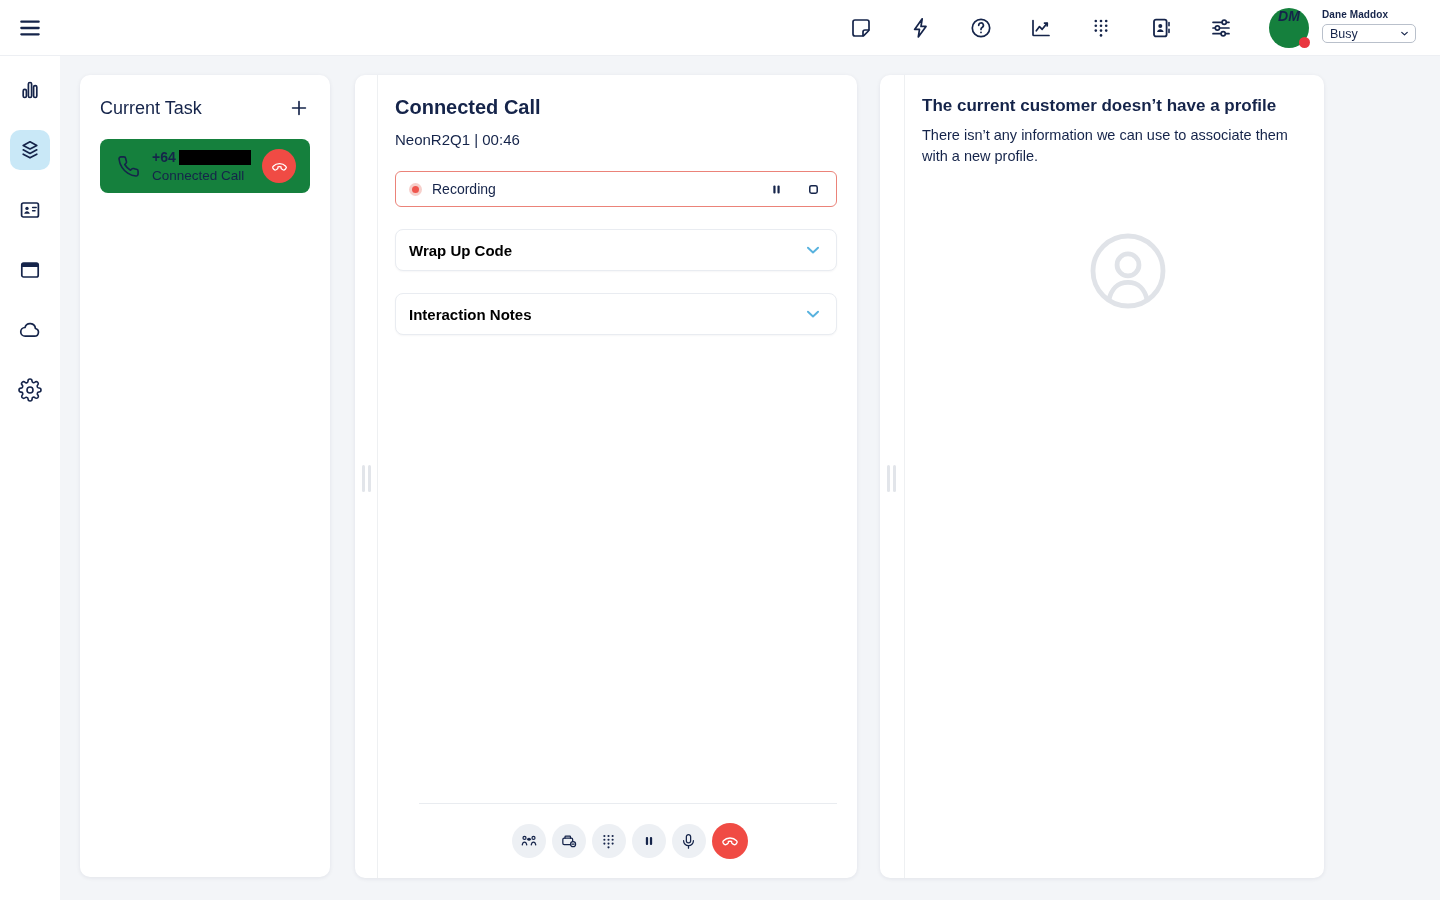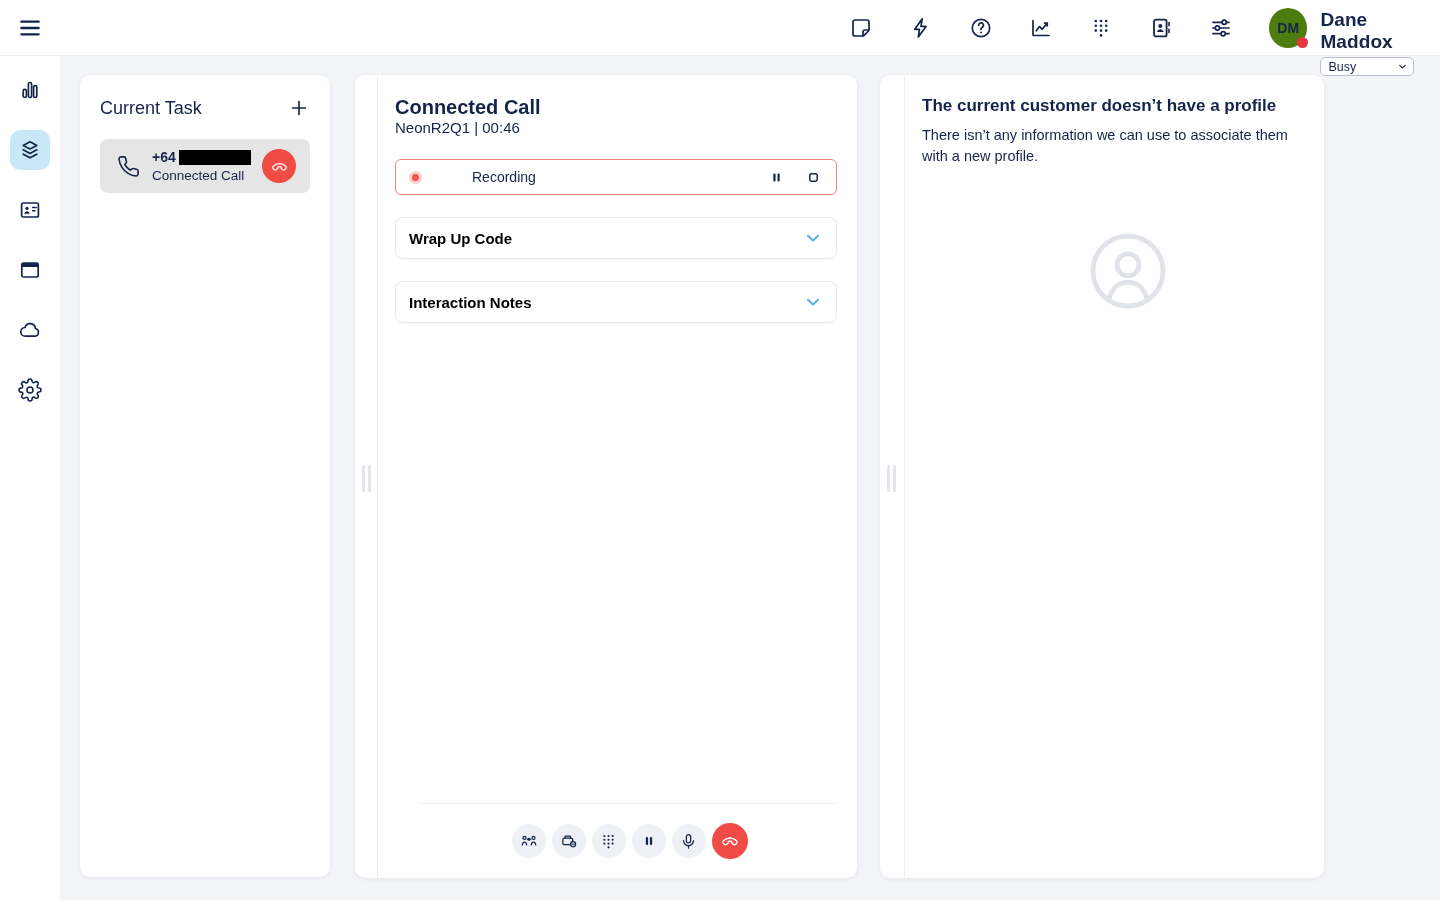--- a/index.html
+++ b/index.html
@@ -7,56 +7,56 @@
   body { font-family:"Liberation Sans", sans-serif; color:#15244a; background:#f3f5f8; }
   .app { position:relative; width:1440px; height:900px; }
 
   
   .topbar { position:absolute; left:0; top:0; width:1440px; height:56px; background:#fff; border-bottom:1px solid #edeff3; z-index:5; }
   .icon-btn { background:none; border:none; cursor:pointer; color:#15244a; display:inline-flex; align-items:center; justify-content:center; padding:0; }
   .hamburger { position:absolute; left:17px; top:15px; width:26px; height:26px; }
   .topbar-icons { position:absolute; left:849px; top:16px; display:flex; gap:36px; }
   .topbar-icons .icon-btn { width:24px; height:24px; }
   .user-block { position:absolute; left:1269px; top:8px; display:flex; }
-  .avatar { position:relative; width:40px; height:40px; border-radius:50%; background:#4d7c0f; display:flex; align-items:center; justify-content:center; font-size:14px; font-weight:bold; cursor:pointer; }
+  .avatar { position:relative; width:40px; height:40px; border-radius:50%; background:#15803d; display:flex; justify-content:center; font-size:14px; font-weight:bold; cursor:pointer;font-style:italic; }
   .status-dot { position:absolute; right:-1px; bottom:0; width:11px; height:11px; border-radius:50%; background:#e9363f; }
   .user-meta { margin-left:13px; padding-top:1px; }
-  .user-name { font-size:19px; font-weight:bold; letter-spacing:.1px; }
+  .user-name { font-size:10px; font-weight:bold; letter-spacing:.1px; }
   .status-select { margin-top:4px; width:94px; height:19px; border:1px solid #b9c0cb; border-radius:5px; background:#fff; display:flex; align-items:center; justify-content:space-between; padding:0 5px 0 7px; font-size:12.5px; cursor:pointer; }
 
   
   .sidebar { position:absolute; left:0; top:56px; width:60px; height:844px; background:#fff; display:flex; flex-direction:column; align-items:center; padding-top:14px; gap:20px; z-index:4; }
   .rail-item { width:40px; height:40px; border-radius:10px; display:flex; align-items:center; justify-content:center; cursor:pointer; color:#15244a; background:none; border:none; }
   .rail-item.active { background:#c9e8f7; }
 
   
   .main { position:absolute; left:60px; top:56px; width:1380px; height:844px; background:#f3f5f8; }
   .panel { position:absolute; background:#fff; border-radius:10px; box-shadow:0 1px 4px rgba(20,30,60,.08); }
 
   
   .task-panel { left:20px; top:19px; width:250px; height:802px; padding:22px 20px; }
   .task-head { display:flex; align-items:center; justify-content:space-between; }
   .task-title { font-size:18px; font-weight:normal; }
   .add-btn { width:22px; height:22px; }
-  .task-card { margin-top:20px; height:54px; background:#e5e5e5; border-radius:8px; display:flex; align-items:center; padding-left:17px; cursor:pointer; }
+  .task-card { margin-top:20px; height:54px; background:#15803d; border-radius:8px; display:flex; align-items:center; padding-left:17px; cursor:pointer; }
   .task-info { margin-left:12px; line-height:1; }
   .task-number { font-size:14px; font-weight:bold; display:flex; align-items:center; }
   .redacted { display:inline-block; width:72px; height:15px; background:#000; margin-left:3px; }
   .task-status { font-size:13.5px; margin-top:4px; }
   .end-btn-sm { margin-left:auto; margin-right:14px; width:34px; height:34px; border-radius:50%; background:#f04b44; border:none; color:#fff; display:flex; align-items:center; justify-content:center; cursor:pointer; flex:none; }
 
   
   .call-panel { left:295px; top:19px; width:502px; height:803px; }
   .gutter { position:absolute; left:0; top:0; bottom:0; width:23px; border-right:1px solid #eef0f2; border-radius:10px 0 0 10px; }
   .drag-handle { position:absolute; left:7px; top:390px; height:27px; display:flex; gap:3px; cursor:col-resize; }
   .drag-handle i { width:3px; height:27px; border-radius:2px; background:#e2e5ea; }
   .call-content { position:absolute; left:24px; right:0; top:0; bottom:0; padding:21px 20px 0 16px; }
   .call-title { font-size:20px; font-weight:bold; }
-  .call-sub { font-size:15px; }
-  .rec-bar { margin-top:23px; height:36px; border:1px solid #eb8379; border-radius:6px; display:flex; align-items:center; padding:0 13px;gap:40px; }
+  .call-sub { margin-top:12px; font-size:15px; }
+  .rec-bar { margin-top:23px; height:36px; border:1px solid #eb8379; border-radius:6px; display:flex; align-items:center; padding:0 13px; }
   .rec-dot { width:13px; height:13px; border-radius:50%; background:#f6cfcb; display:flex; align-items:center; justify-content:center; }
   .rec-dot i { width:7px; height:7px; border-radius:50%; background:#ef564e; }
   .rec-label { margin-left:10px; font-size:14px; }
   .rec-actions { margin-left:auto; display:flex; gap:17px; }
   .rec-actions .icon-btn { width:20px; height:20px; }
   .collapse-card { margin-top:22px; height:42px; border:1px solid #e9ecf1; border-radius:8px; box-shadow:0 1px 2px rgba(20,30,60,.04); display:flex; align-items:center; padding:0 12px 0 13px; cursor:pointer; background:#fff; width:100%;gap:44px; }
   .collapse-label { font-size:15px; font-weight:bold; }
   .chev { margin-left:auto; width:22px; height:22px; color:#58b2de; }
   .caller-block { position:absolute; left:23px; right:0; top:436px; text-align:center; }
   .caller-avatar { width:56px; height:56px; border-radius:50%; background:#eef1f4; display:inline-flex; align-items:center; justify-content:center; }

